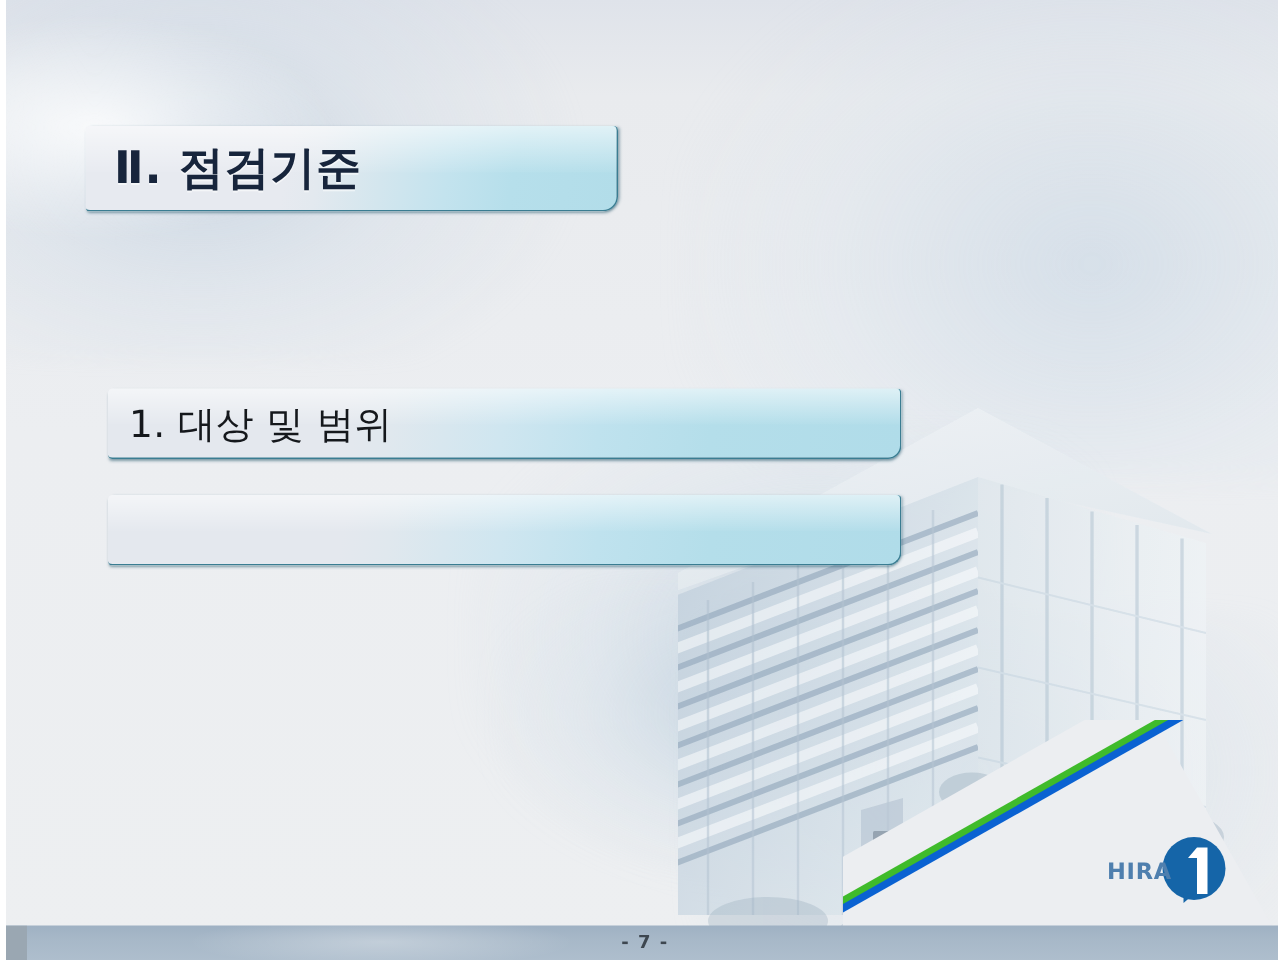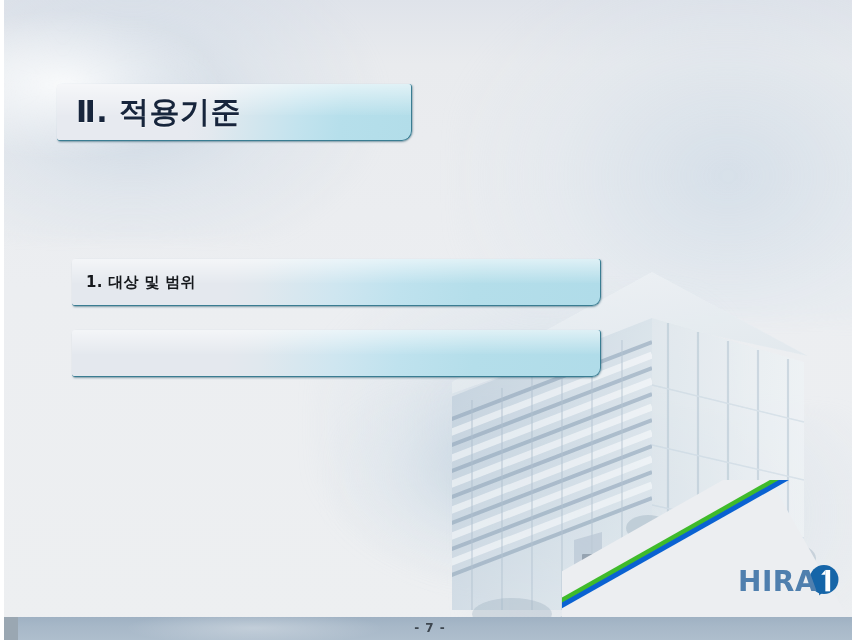--- a/index.html
+++ b/index.html
@@ -154,22 +154,22 @@
     background: linear-gradient(180deg, rgba(255,255,255,0.58) 0%, rgba(255,255,255,0.03) 100%);
     border-radius: 3px 3px 0 0;
     pointer-events: none;
   }
   #subitem-1 { top: 259px; }
   #subitem-2 { top: 330px; }
 
   .subitem-text {
     position: relative;
     z-index: 2;
-    font-size: 15px;
-    font-weight: bold;
+    font-size: 25px;
+    font-weight: normal;
     color: #15181c;
     letter-spacing: 0.3px;
     white-space: nowrap;
   }
   #subitem-1 .subitem-text { margin-left: 14px; }
   #subitem-2 .subitem-text { margin-left: 20px; }
 
   
   .footer-bar {
     position: absolute;
@@ -246,21 +246,21 @@
   .logo {
     position: absolute;
     right: 10px;
     bottom: 30px;
     width: 104px;
     height: 58px;
     display: flex;
     align-items: center;
   }
   .logo-text {
-    font-size: 28px;
+    font-size: 15px;
     font-weight: bold;
     color: #4f7fae;
     letter-spacing: 0.5px;
     margin-right: -11px;
     z-index: 1;
   }
   .logo-mark {
     position: relative;
     width: 52px;
     height: 52px;
@@ -367,21 +367,21 @@
         <ellipse cx="340" cy="348" rx="24" ry="14"></ellipse>
       </g>
       <g opacity="0.30" fill="#8fa4b5">
         <ellipse cx="60" cy="404" rx="40" ry="16"></ellipse>
         <ellipse cx="150" cy="412" rx="44" ry="15"></ellipse>
       </g>
     </svg>
 
     <div class="title-banner">
       <div class="sheen"></div>
-      <span class="title-text">Ⅱ. 적용기준</span>
+      <span class="title-text">Ⅱ. 점검기준</span>
     </div>
 
     <div class="subitem" id="subitem-1">
       <div class="sheen"></div>
       <span class="subitem-text">1. 대상 및 범위</span>
     </div>
 
     <div class="subitem" id="subitem-2">
       <div class="sheen"></div>
     </div>

